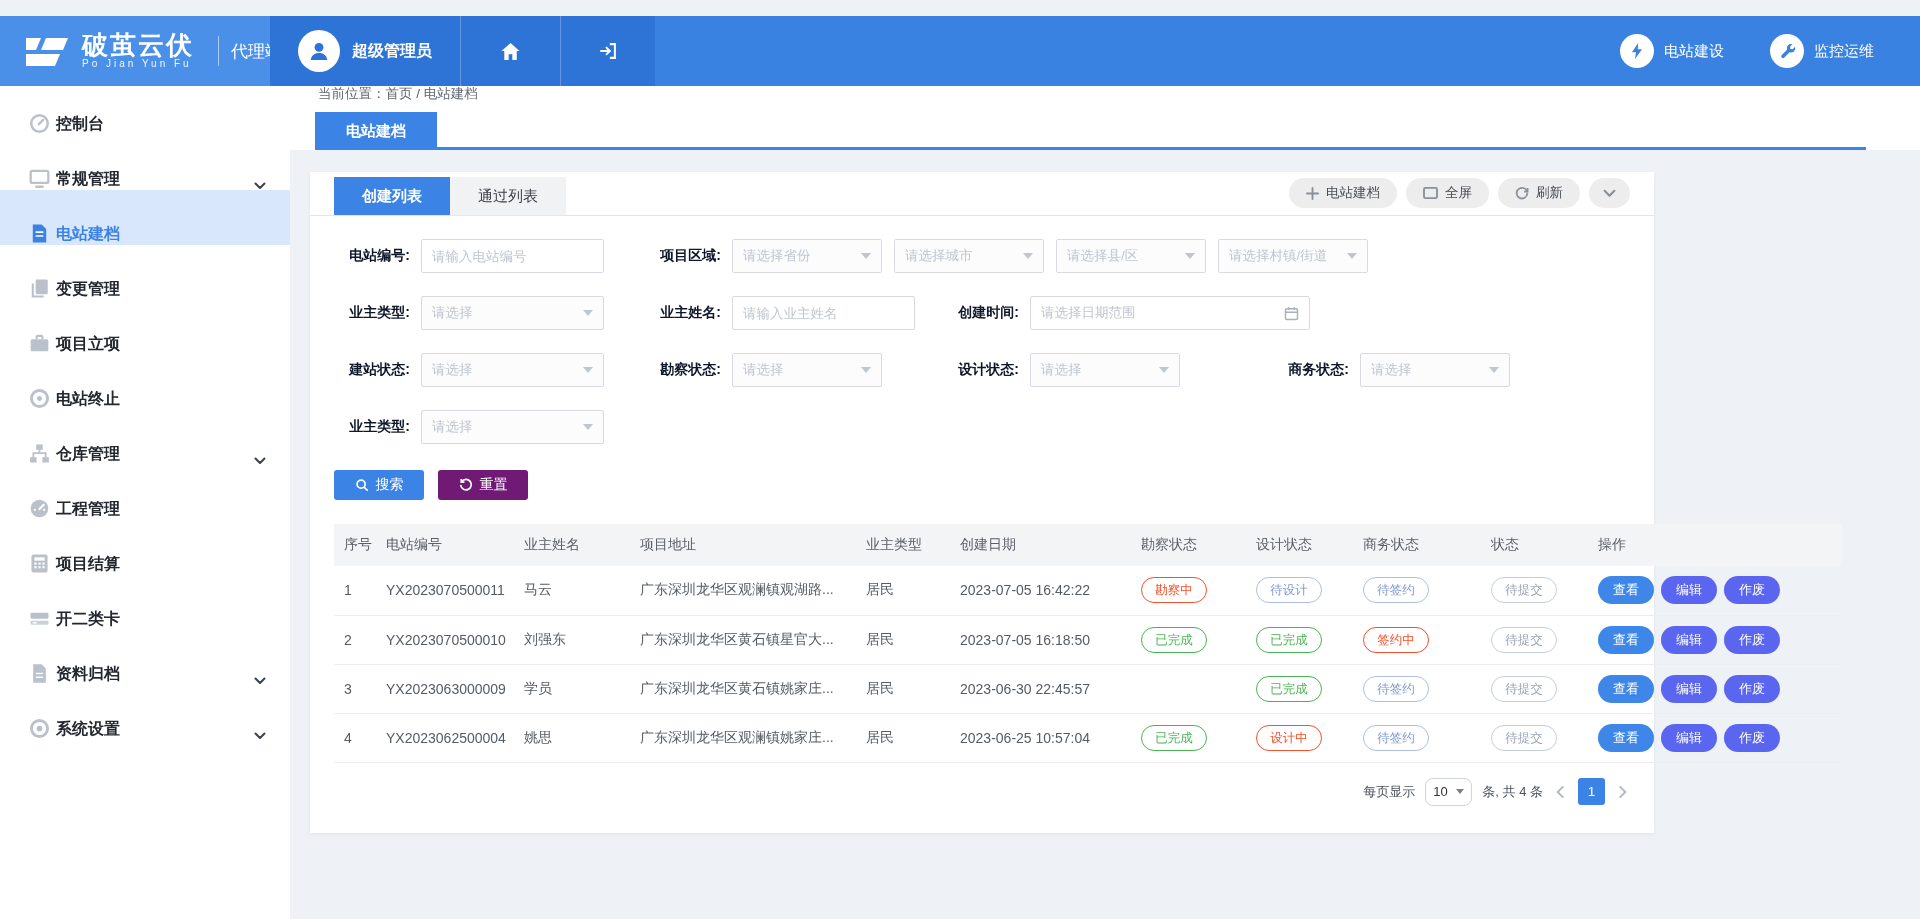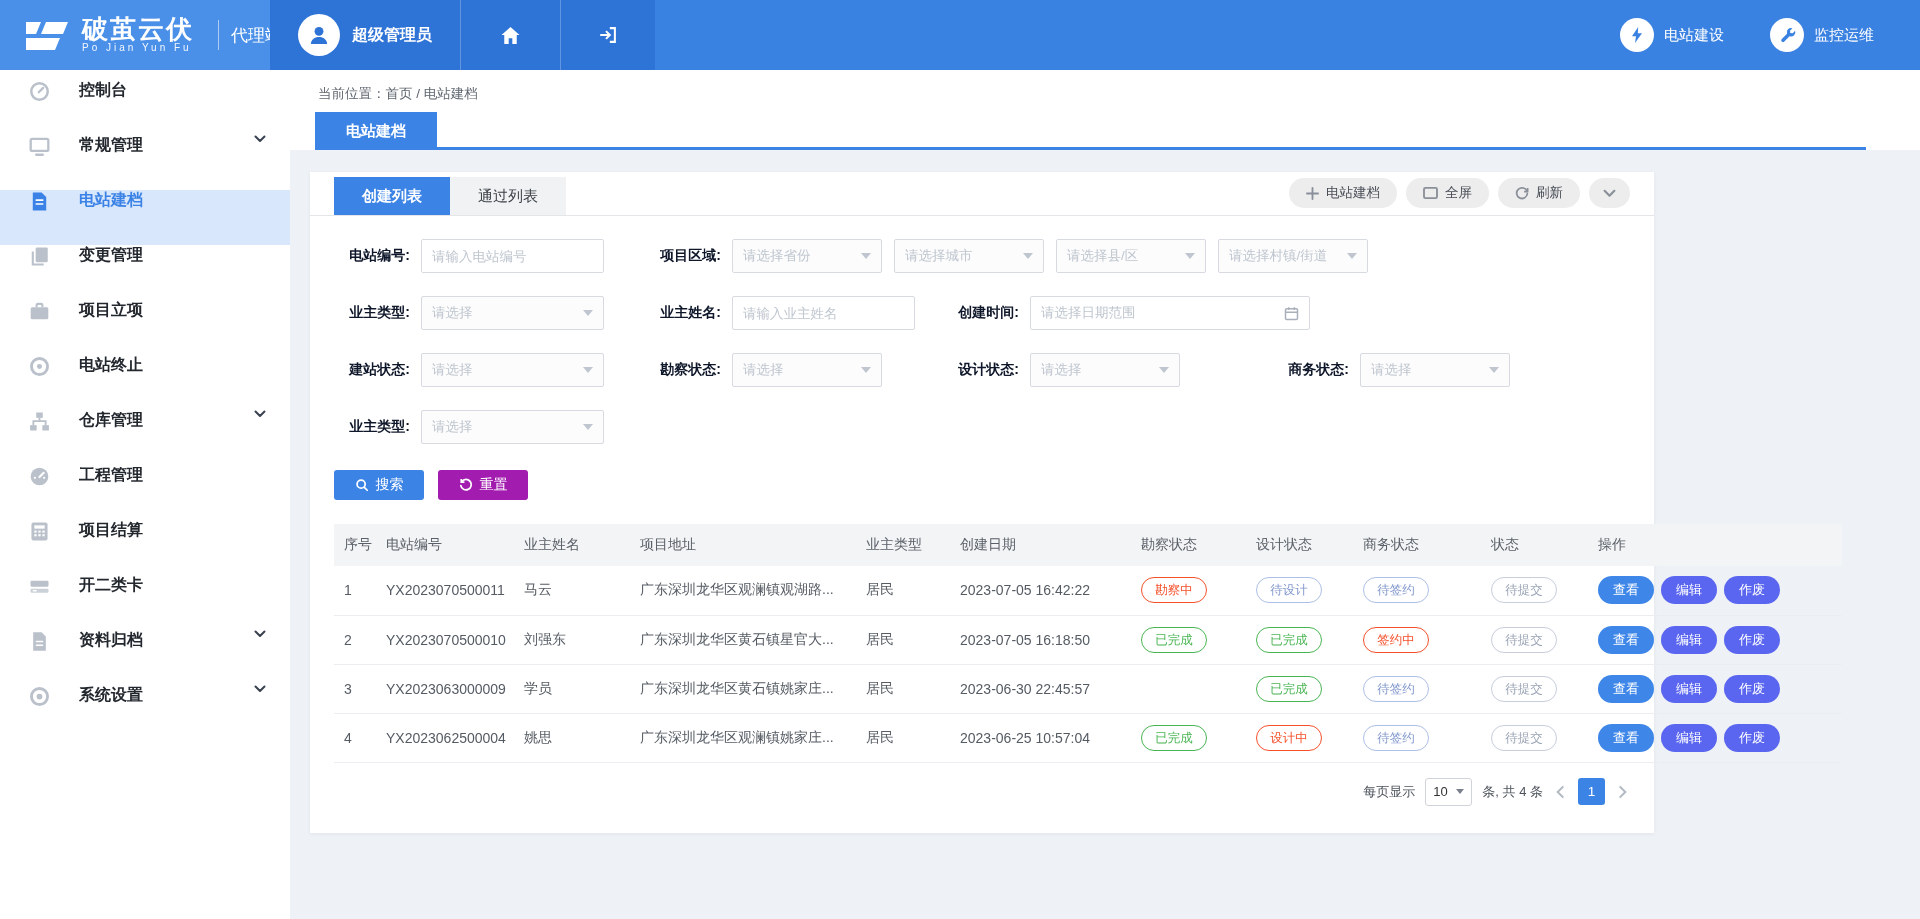--- a/index.html
+++ b/index.html
@@ -1,40 +1,40 @@
 <!DOCTYPE html>
 <html><head>
 <meta charset="utf-8">
 <style>
   *{margin:0;padding:0;box-sizing:border-box}
   html,body{width:1920px;height:919px;overflow:hidden}
   body{font-family:"Liberation Sans","DejaVu Sans",sans-serif;background:#eef1f5;position:relative;color:#333}
   svg{display:block}
 
   
-  .topbar{position:absolute;left:0;top:0;width:1920px;height:70px;background:#3a82e2;display:flex;align-items:stretch;color:#fff;z-index:5}
+  .topbar{position:absolute;left:0;top:16px;width:1920px;height:70px;background:#3a82e2;display:flex;align-items:stretch;color:#fff;z-index:5}
   .brand{width:270px;background:#4a90e8;display:flex;align-items:center;padding-left:24px;gap:12px;flex:none}
   .brand-mark{width:46px;height:40px;flex:none}
   .brand-txt{line-height:1.05}
   .brand-cn{font-size:26px;font-weight:bold;letter-spacing:2px;white-space:nowrap}
   .brand-en{font-size:10px;letter-spacing:3px;opacity:.92;white-space:nowrap}
   .brand-side{margin-left:12px;padding-left:12px;border-left:1px solid rgba(255,255,255,.55);font-size:17px;height:30px;display:flex;align-items:center;white-space:nowrap}
   .tb-dark{display:flex;background:#2e73d6;flex:none}
   .tb-user{width:190px;display:flex;align-items:center;justify-content:center;gap:12px}
   .avatar{width:42px;height:42px;border-radius:50%;background:#fff;display:flex;align-items:center;justify-content:center;flex:none}
   .tb-username{font-size:16px;font-weight:600;white-space:nowrap}
   .tb-btn{width:100px;display:flex;align-items:center;justify-content:center;border-left:1px solid rgba(255,255,255,.25);cursor:pointer}
   .tb-right{margin-left:auto;display:flex;align-items:center;gap:46px;padding-right:46px}
   .tb-app{display:flex;align-items:center;gap:10px;font-size:15px;cursor:pointer;white-space:nowrap}
   .circ{width:34px;height:34px;border-radius:50%;background:#fff;display:flex;align-items:center;justify-content:center;flex:none}
 
   
   .sidebar{position:absolute;left:0;top:70px;width:290px;bottom:0;background:#fff;z-index:4}
   .side-list{padding-top:10px}
-  .side-item{height:55px;display:flex;align-items:flex-start;padding:0 24px 0 28px;gap:28px;font-size:16px;font-weight:700;color:#23272e;cursor:pointer;white-space:nowrap}
+  .side-item{height:55px;display:flex;align-items:flex-end;padding:0 24px 0 28px;gap:5px;font-size:16px;font-weight:700;color:#23272e;cursor:pointer;white-space:nowrap}
   .side-item .icn{width:23px;height:23px;color:#bac1cb;flex:none}
   .side-item .icn svg{width:100%;height:100%}
   .side-item.active{background:#d8e7fb;color:#3b82e6}
   .side-item.active .icn{color:#3b82e6}
   .chev{margin-left:auto;color:#3a4250}
 
   
   .main{position:absolute;left:290px;top:70px;right:0;bottom:0}
   .strip{position:relative;height:80px;background:#fff}
   .breadcrumb{position:absolute;left:28px;top:15px;font-size:13.5px;color:#5f6670;white-space:nowrap}
@@ -60,40 +60,40 @@
   input.ctrl{color:#333;outline:none}
   input.ctrl::placeholder{color:#bfc6cf}
   .ctrl .ph{color:#bfc6cf;white-space:nowrap;overflow:hidden}
   .ctrl.sel{background:#fcfcfd;cursor:pointer}
   .caret{width:0;height:0;border-left:5px solid transparent;border-right:5px solid transparent;border-top:6px solid #c0c6cf;margin-left:auto;flex:none}
   .cal{margin-left:auto;flex:none}
 
   .btn-row{display:flex;gap:14px;margin-top:26px}
   .btn{height:30px;width:90px;border-radius:3px;display:flex;align-items:center;justify-content:center;gap:7px;color:#fff;font-size:14px;cursor:pointer;border:none}
   .btn.search{background:#3b83e5}
-  .btn.reset{background:#a21caf}
+  .btn.reset{background:#701a75}
 
   
   table{width:1508px;border-collapse:collapse;table-layout:fixed;margin-top:24px;font-size:14px;color:#555b63}
   thead th{height:42px;background:#f3f4f6;font-weight:normal;color:#5a6068;text-align:left;padding:0 8px;white-space:nowrap}
   thead th:first-child{padding-left:10px}
   tbody td{height:49px;border-bottom:1px solid #ebedf0;padding:0 8px;white-space:nowrap;overflow:hidden;text-overflow:ellipsis}
   tbody td:first-child{padding-left:10px}
   .badge{display:inline-block;min-width:66px;padding:0 10px;text-align:center;line-height:24px;border:1px solid;border-radius:13px;font-size:12.5px;background:#fff}
   .tone-orange{color:#f4502a;border-color:#f4502a}
   .tone-green{color:#49b552;border-color:#49b552}
   .tone-blue{color:#8298cd;border-color:#adbfe6}
   .tone-gray{color:#9aa4b5;border-color:#c6cedb}
   .ops{display:flex;gap:7px}
   .op{width:56px;height:28px;border-radius:14px;color:#fff;display:flex;align-items:center;justify-content:center;font-size:13px;cursor:pointer}
   .op-0{background:#3e87e9}.op-1{background:#5a66f0}.op-2{background:#5a66f0}
 
   
   .pagination{display:flex;align-items:center;justify-content:flex-end;gap:10px;margin-top:15px;font-size:13px;color:#4e545c}
-  .psize{width:47px;height:28px;border:1px solid #cfd4db;border-radius:3px;display:flex;align-items:center;justify-content:space-between;padding:0 7px;color:#333;cursor:pointer;background:#fff}
+  .psize{width:47px;height:28px;border:1px solid #cfd4db;border-radius:8px;display:flex;align-items:center;justify-content:space-between;padding:0 7px;color:#333;cursor:pointer;background:#fff}
   .psize .caret{margin-left:0;border-top-color:#7a818c;border-left-width:4px;border-right-width:4px;border-top-width:5px}
   .pchev{color:#b3b9c2;cursor:pointer;padding:0 3px}
   .pcur{width:27px;height:27px;background:#3b83e5;color:#fff;border-radius:3px;display:flex;align-items:center;justify-content:center;font-size:13.5px;cursor:pointer}
 </style>
 </head>
 <body>
 
 <div class="topbar">
   <div class="brand">
     <span class="brand-mark">

